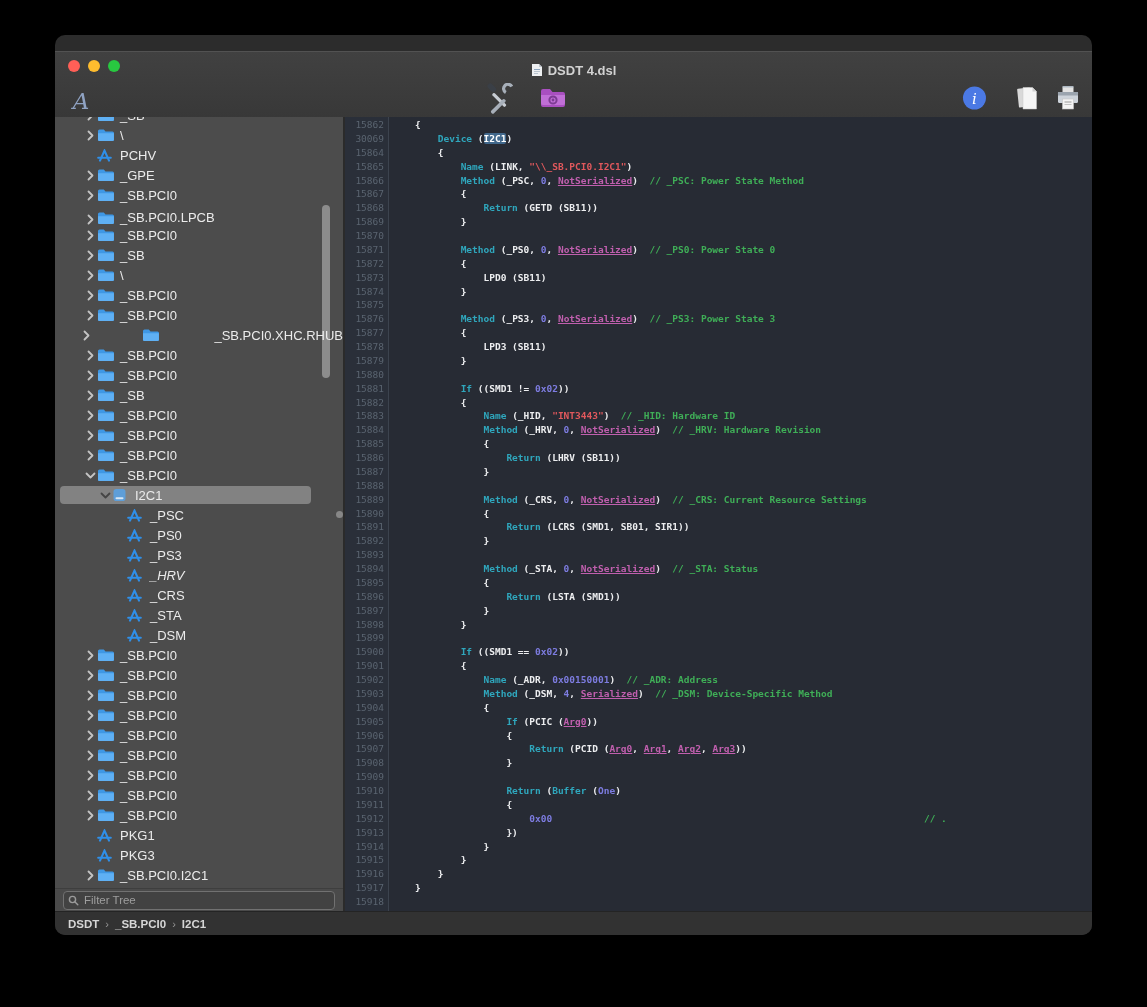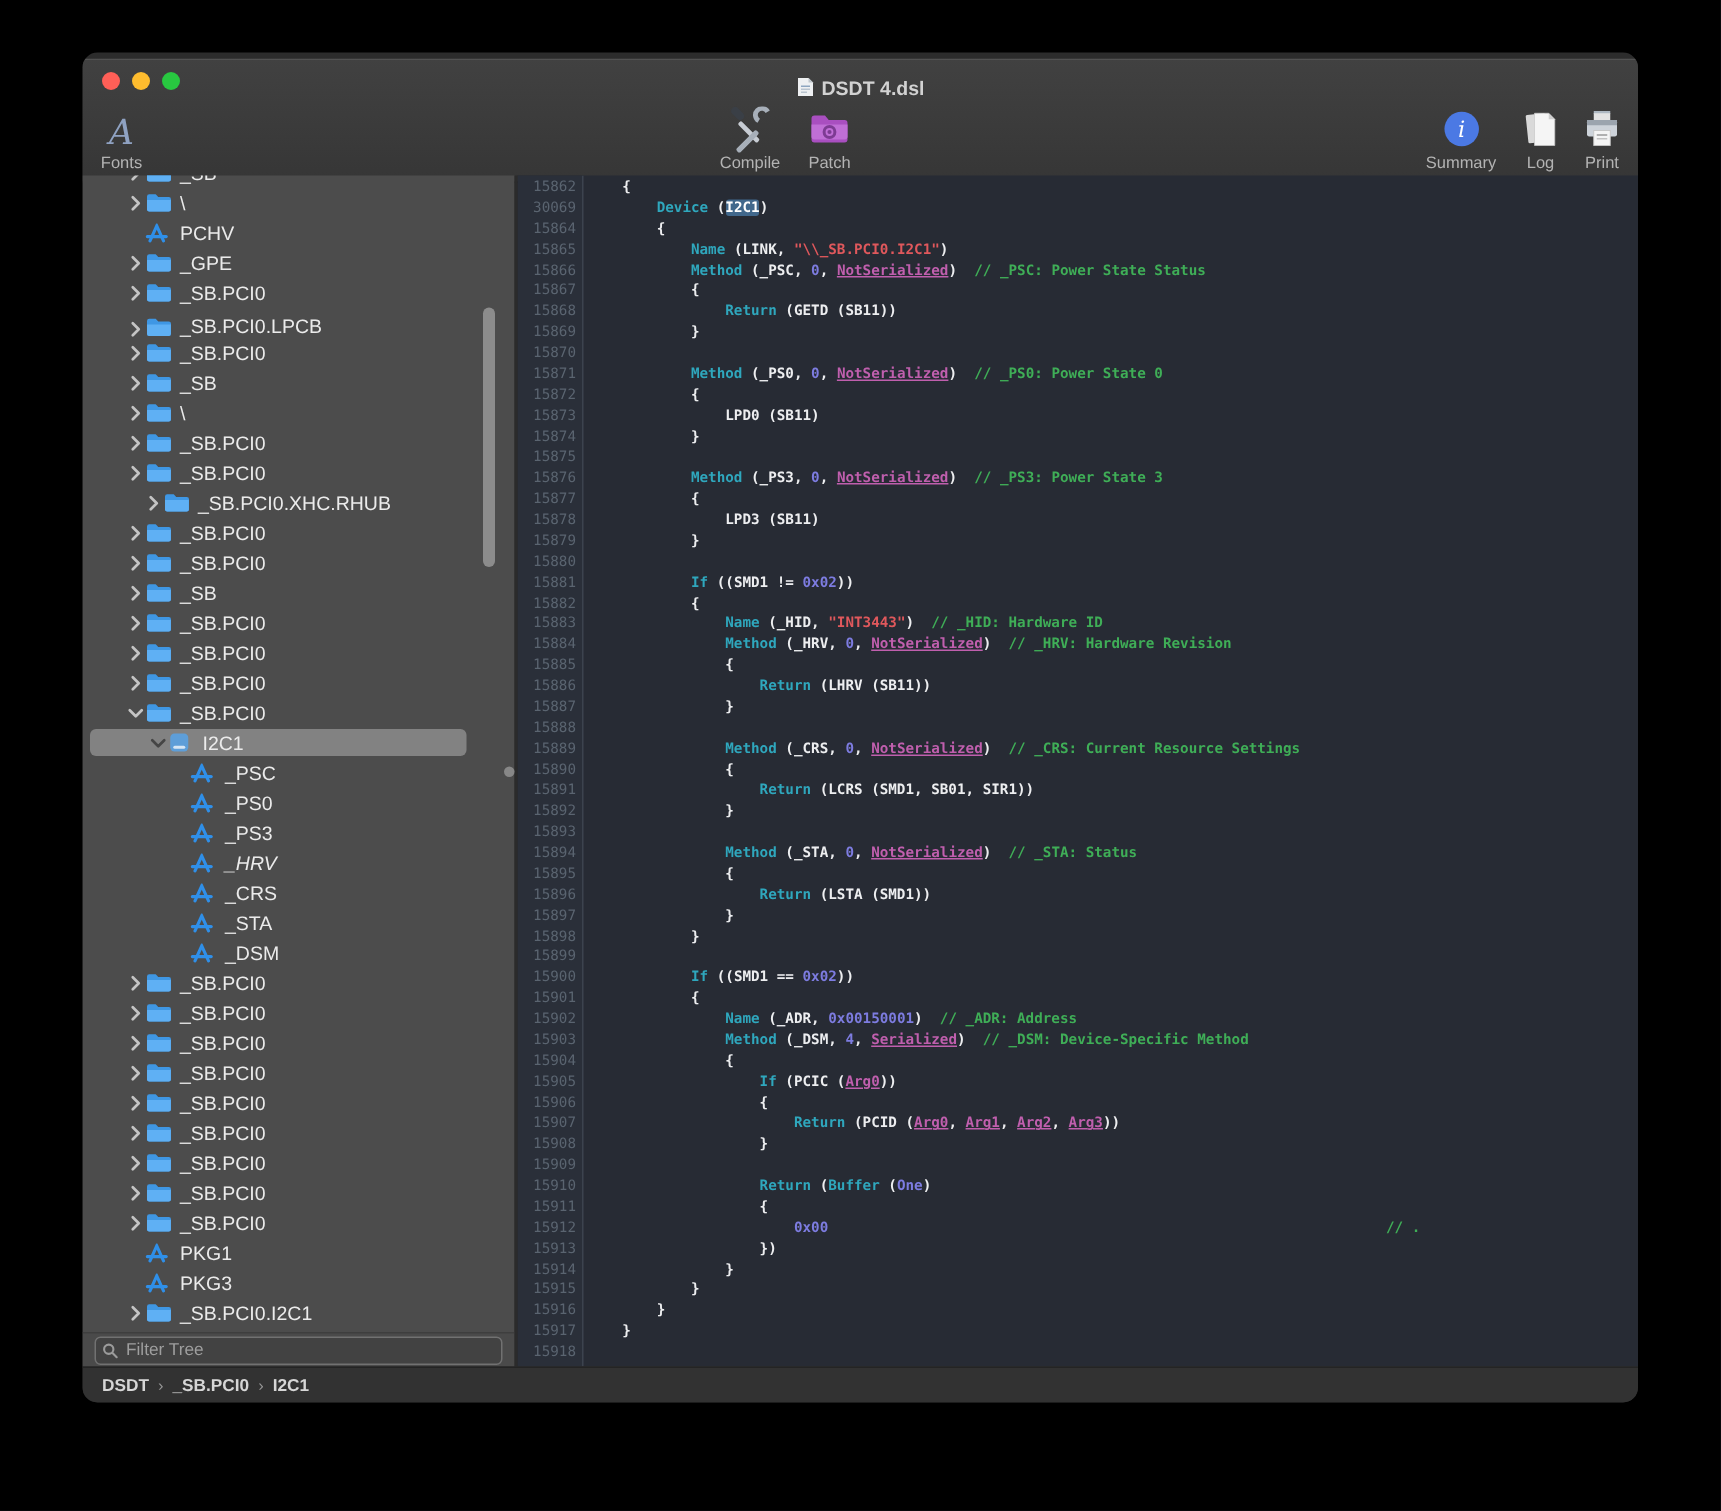--- a/index.html
+++ b/index.html
@@ -1,20 +1,20 @@
 <!DOCTYPE html>
 <html><head>
 <meta charset="utf-8">
 <style>
   html,body{margin:0;padding:0;background:#000;width:1147px;height:1007px;overflow:hidden;
     font-family:"Liberation Sans",sans-serif;}
   .window{position:absolute;left:55px;top:35px;width:1037px;height:900px;border-radius:10px;
     overflow:hidden;background:#2c2c2c;box-shadow:0 22px 60px rgba(0,0,0,.65);}
   
-  .chrome{position:absolute;top:4px;left:0;right:0;height:82px;
+  .chrome{position:absolute;top:16px;left:0;right:0;height:82px;
     background:linear-gradient(#414141,#363636);border-bottom:1px solid #232323;
     box-shadow:inset 0 1px 0 rgba(255,255,255,.09);}
   .titlebar{position:relative;height:28px;}
   .lights{position:absolute;left:13px;top:9px;display:flex;gap:8px;}
   .light{width:12px;height:12px;border-radius:50%;}
   .light.red{background:#ff5f57;}  .light.yellow{background:#febc2e;}  .light.green{background:#28c840;}
   .title-wrap{height:100%;display:flex;align-items:center;justify-content:center;gap:5px;padding-top:5px;}
   .title-text{font-size:13px;font-weight:700;color:#d2d2d2;}
   .toolbar{position:relative;height:54px;}
   .titem{position:absolute;top:2px;display:flex;flex-direction:column;align-items:center;transform:translateX(-50%);cursor:default;}
@@ -301,21 +301,21 @@
                 </svg>
               </span>
               <span class="ticon">
                 <svg width="18" height="14" viewBox="0 0 18 14">
                   <path d="M1 3 q0-1.5 1.5-1.5 h4.3 l1.7 1.9 h7 q1.5 0 1.5 1.5 v6.6 q0 1.5-1.5 1.5 H2.5 Q1 13 1 11.5 Z" fill="#3f97e4"></path>
                   <path d="M1 5.3 h15.9 v6.2 q0 1.5-1.5 1.5 H2.5 Q1 13 1 11.5 Z" fill="#5fb0f4"></path>
                 </svg>
               </span>
               <span class="tlabel">_SB.PCI0</span>
             </div>
-            <div class="tree-row" style="padding-left: 40px;">
+            <div class="tree-row" style="padding-left: 24px; justify-content: space-between;">
               <span class="chev">
                 <svg width="7" height="11" viewBox="0 0 7 11">
                   <path d="M1.5 1.5 L5.5 5.5 L1.5 9.5" fill="none" stroke="currentColor" stroke-width="1.8" stroke-linecap="round" stroke-linejoin="round"></path>
                 </svg>
               </span>
               <span class="ticon">
                 <svg width="18" height="14" viewBox="0 0 18 14">
                   <path d="M1 3 q0-1.5 1.5-1.5 h4.3 l1.7 1.9 h7 q1.5 0 1.5 1.5 v6.6 q0 1.5-1.5 1.5 H2.5 Q1 13 1 11.5 Z" fill="#3f97e4"></path>
                   <path d="M1 5.3 h15.9 v6.2 q0 1.5-1.5 1.5 H2.5 Q1 13 1 11.5 Z" fill="#5fb0f4"></path>
                 </svg>
@@ -758,21 +758,21 @@
           <div class="ln">15915</div>
           <div class="ln">15916</div>
           <div class="ln">15917</div>
           <div class="ln">15918</div>
         </div>
       <div class="code">
           <div class="cl"><span class="tk-p">    {</span></div>
           <div class="cl"><span class="tk-p">        </span><span class="tk-k">Device</span><span class="tk-p"> (</span><span class="tk-hl">I2C1</span><span class="tk-p">)</span></div>
           <div class="cl"><span class="tk-p">        {</span></div>
           <div class="cl"><span class="tk-p">            </span><span class="tk-k">Name</span><span class="tk-p"> (LINK, </span><span class="tk-s">"\\_SB.PCI0.I2C1"</span><span class="tk-p">)</span></div>
-          <div class="cl"><span class="tk-p">            </span><span class="tk-k">Method</span><span class="tk-p"> (_PSC, </span><span class="tk-n">0</span><span class="tk-p">, </span><span class="tk-m">NotSerialized</span><span class="tk-p">)  </span><span class="tk-c">// _PSC: Power State Status</span></div>
+          <div class="cl"><span class="tk-p">            </span><span class="tk-k">Method</span><span class="tk-p"> (_PSC, </span><span class="tk-n">0</span><span class="tk-p">, </span><span class="tk-m">NotSerialized</span><span class="tk-p">)  </span><span class="tk-c">// _PSC: Power State Method</span></div>
           <div class="cl"><span class="tk-p">            {</span></div>
           <div class="cl"><span class="tk-p">                </span><span class="tk-k">Return</span><span class="tk-p"> (GETD (SB11))</span></div>
           <div class="cl"><span class="tk-p">            }</span></div>
           <div class="cl"></div>
           <div class="cl"><span class="tk-p">            </span><span class="tk-k">Method</span><span class="tk-p"> (_PS0, </span><span class="tk-n">0</span><span class="tk-p">, </span><span class="tk-m">NotSerialized</span><span class="tk-p">)  </span><span class="tk-c">// _PS0: Power State 0</span></div>
           <div class="cl"><span class="tk-p">            {</span></div>
           <div class="cl"><span class="tk-p">                LPD0 (SB11)</span></div>
           <div class="cl"><span class="tk-p">            }</span></div>
           <div class="cl"></div>
           <div class="cl"><span class="tk-p">            </span><span class="tk-k">Method</span><span class="tk-p"> (_PS3, </span><span class="tk-n">0</span><span class="tk-p">, </span><span class="tk-m">NotSerialized</span><span class="tk-p">)  </span><span class="tk-c">// _PS3: Power State 3</span></div>

